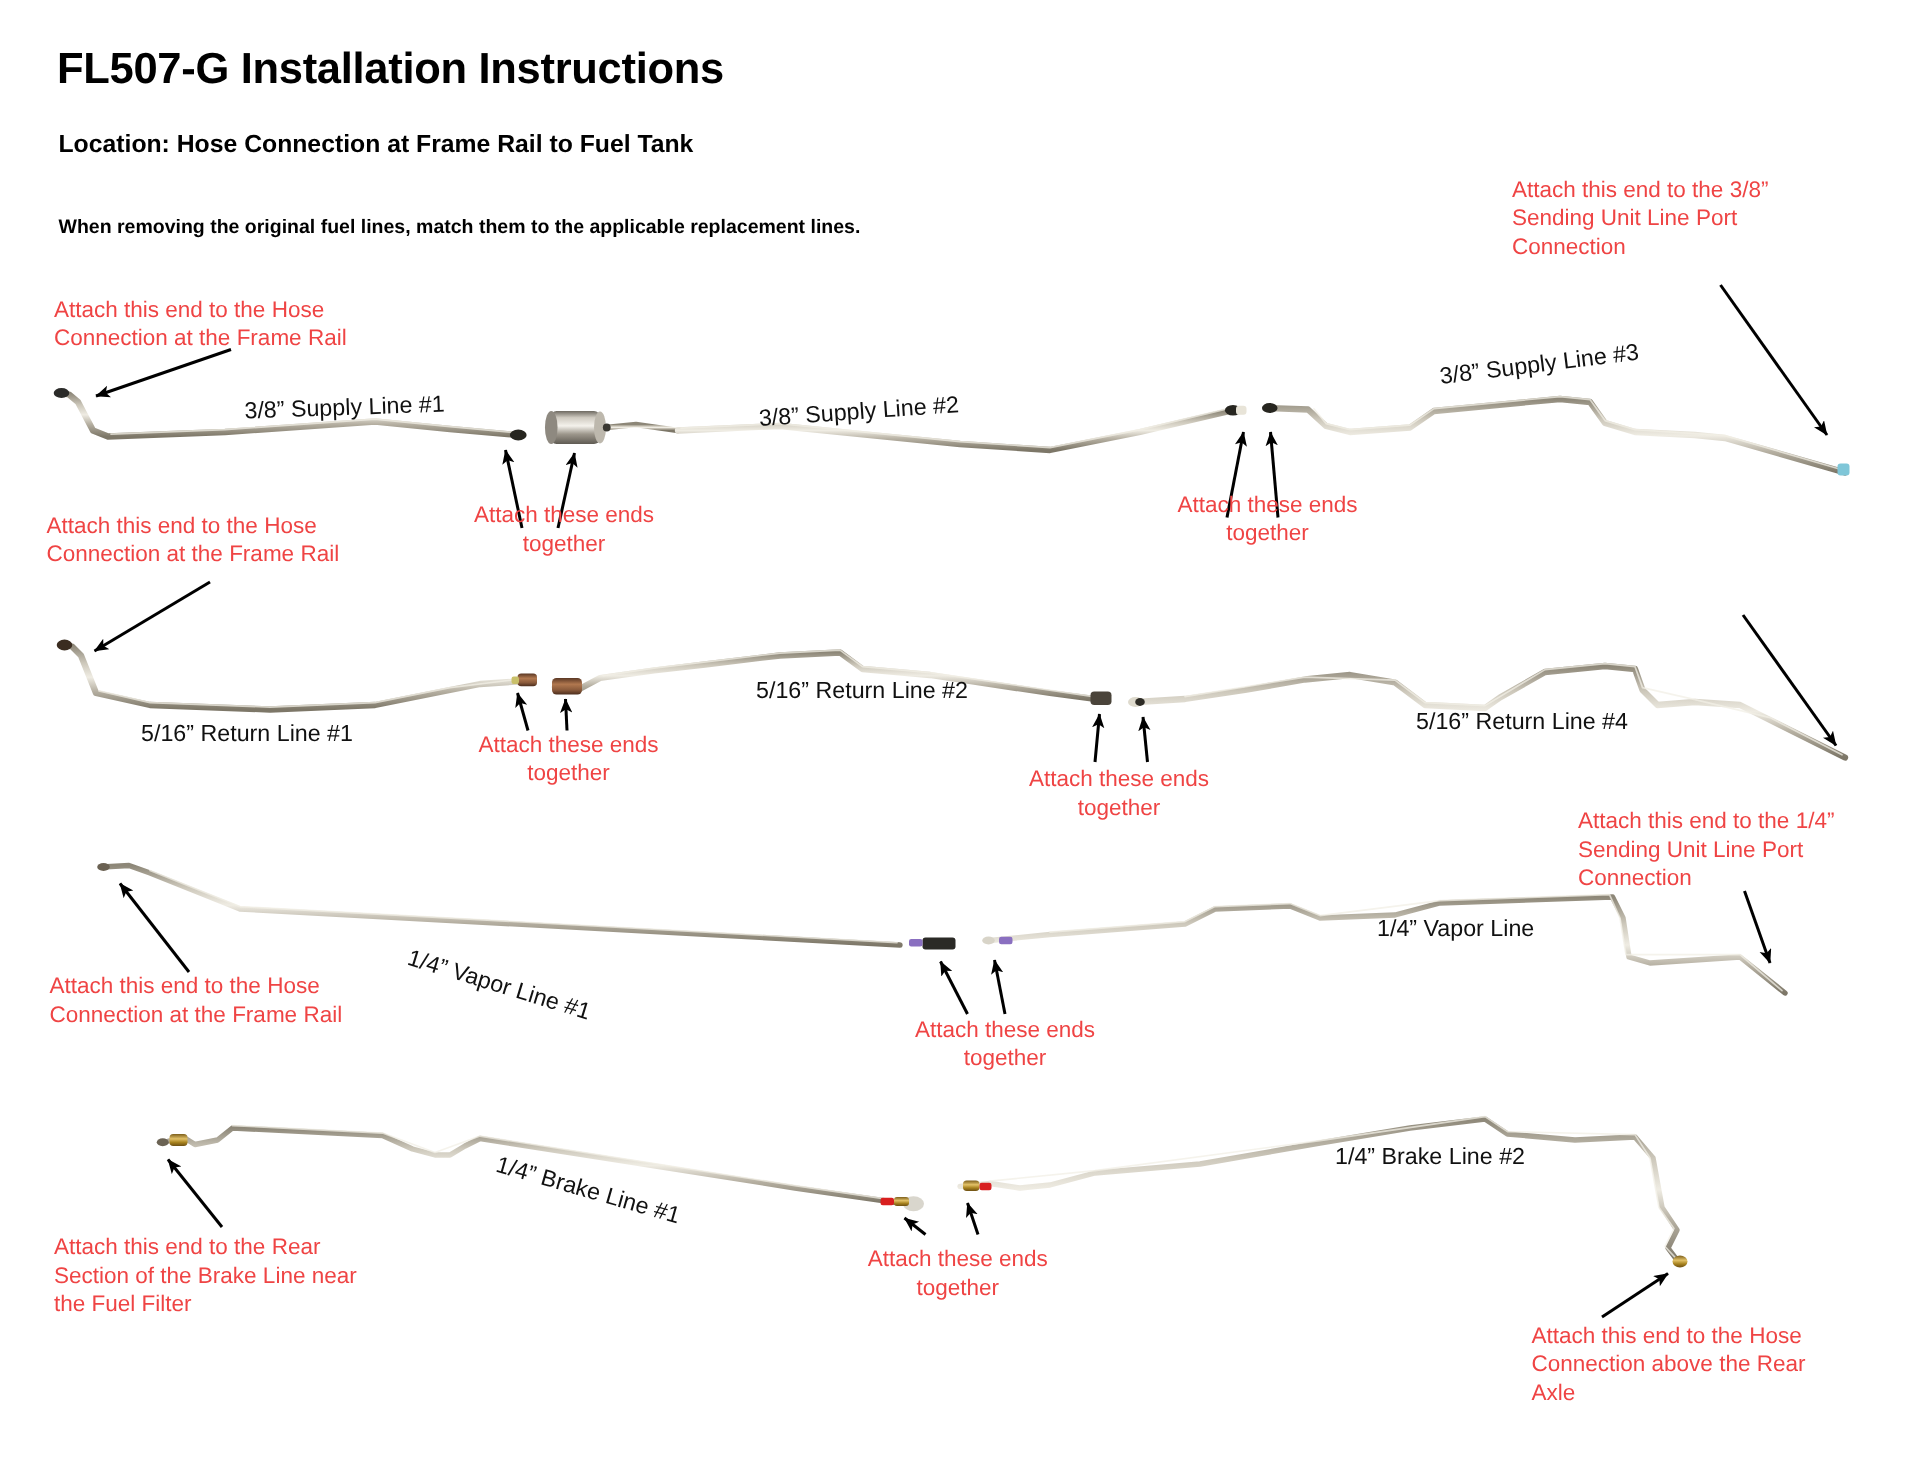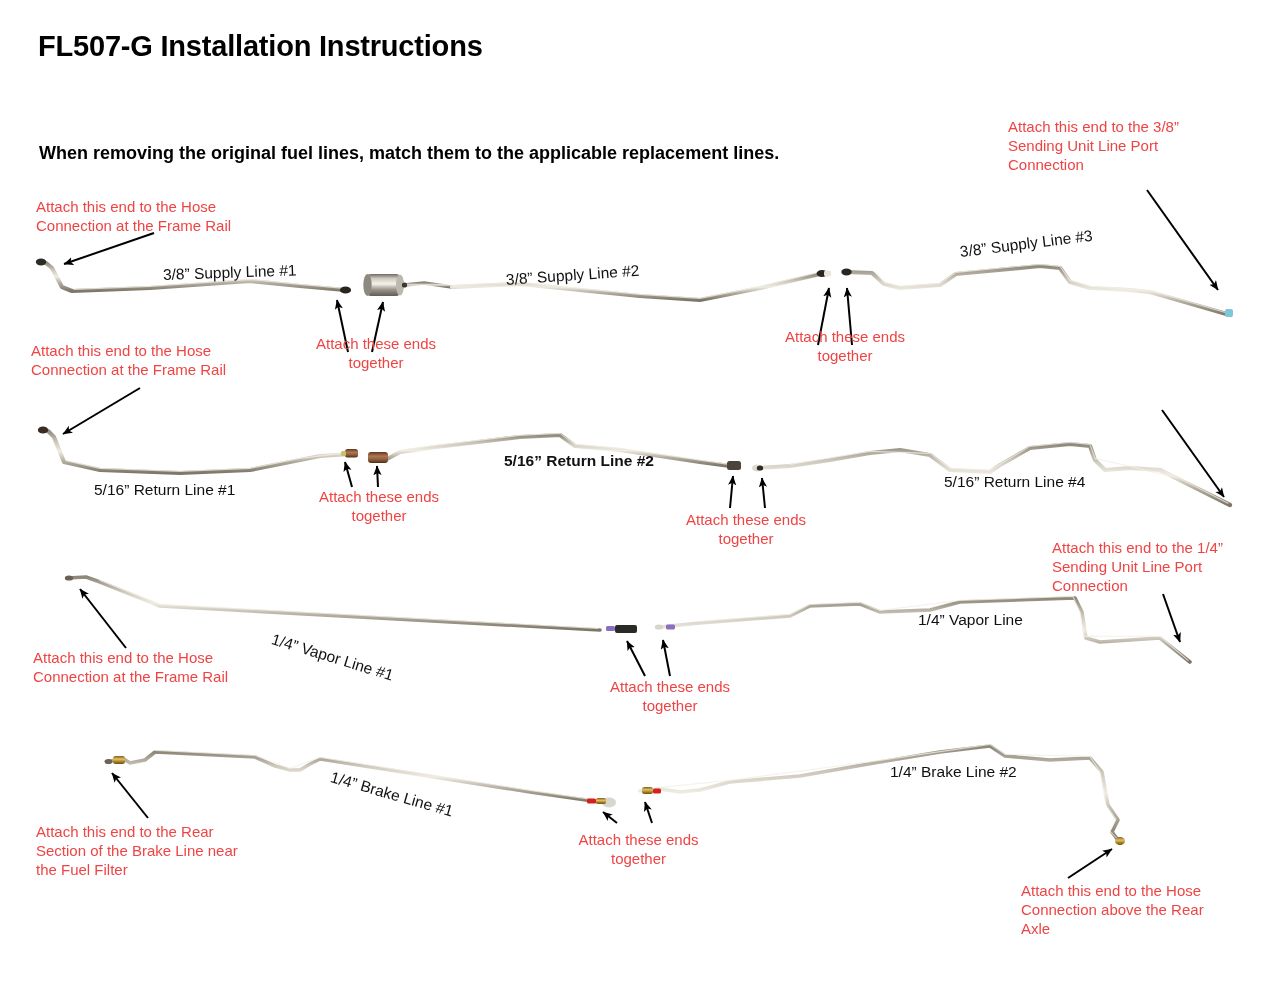--- a/index.html
+++ b/index.html
@@ -33,21 +33,21 @@
     left: 39px;
     top: 87px;
     font-size: 16.5px;
     font-weight: bold;
     white-space: nowrap;
   }
   #doc-instruction {
     position: absolute;
     left: 39px;
     top: 143px;
-    font-size: 18px;
+    font-size: 13px;
     font-weight: bold;
     white-space: nowrap;
   }
 
   
   .callout {
     position: absolute;
     font-size: 15px;
     line-height: 1.28;
     font-weight: normal;
@@ -230,38 +230,39 @@
       <ellipse cx="1120" cy="841" rx="5" ry="4" fill="url(#brassGrad)"></ellipse>
     </g>
 
     <path class="arrow" marker-end="url(#ah)" d="M148,818 L112,773"></path>
     <path class="arrow" marker-end="url(#ah)" d="M617,823 L603,812"></path>
     <path class="arrow" marker-end="url(#ah)" d="M652,823 L645,802"></path>
     <path class="arrow" marker-end="url(#ah)" d="M1068,878 L1112,849"></path>
   </svg>
 
   <div id="doc-title">FL507-G Installation Instructions</div>
+  <div id="doc-location">Location: Hose Connection at Frame Rail to Fuel Tank</div>
   <div id="doc-instruction">When removing the original fuel lines, match them to the applicable replacement lines.</div>
 
   <div class="linelabel" style="left:163px; top:266px; transform:rotate(-2deg);">3/8” Supply Line #1</div>
   <div class="linelabel" style="left:506px; top:271px; transform:rotate(-4deg);">3/8” Supply Line #2</div>
   <div class="linelabel" style="left:960px; top:243px; transform:rotate(-7deg);">3/8” Supply Line #3</div>
 
   <div class="callout" style="left:36px; top:197px;">Attach this end to the Hose
 Connection at the Frame Rail</div>
   <div class="callout center" style="left:306px; top:334px; width:140px;">Attach these ends
 together</div>
   <div class="callout center" style="left:775px; top:327px; width:140px;">Attach these ends
 together</div>
   <div class="callout" style="left:1008px; top:117px;">Attach this end to the 3/8”
 Sending Unit Line Port
 Connection</div>
 
   <div class="linelabel" style="left:94px; top:481px;">5/16” Return Line #1</div>
-  <div class="linelabel" style="left:504px; top:452px;font-weight:bold;">5/16” Return Line #2</div>
+  <div class="linelabel" style="left:504px; top:452px;">5/16” Return Line #2</div>
   <div class="linelabel" style="left:944px; top:473px;">5/16” Return Line #4</div>
 
   <div class="callout" style="left:31px; top:341px;">Attach this end to the Hose
 Connection at the Frame Rail</div>
   <div class="callout center" style="left:309px; top:487px; width:140px;">Attach these ends
 together</div>
   <div class="callout center" style="left:676px; top:510px; width:140px;">Attach these ends
 together</div>
 
   <div class="linelabel" style="left:272px; top:630px; transform:rotate(17deg);">1/4” Vapor Line #1</div>

